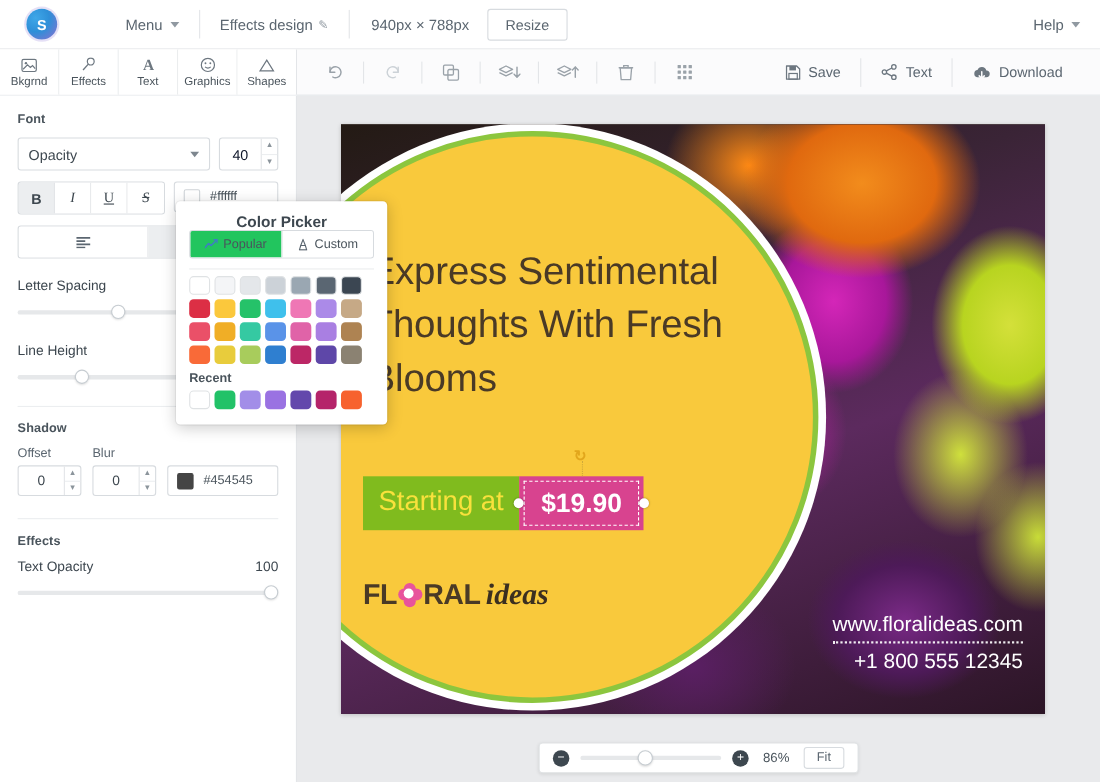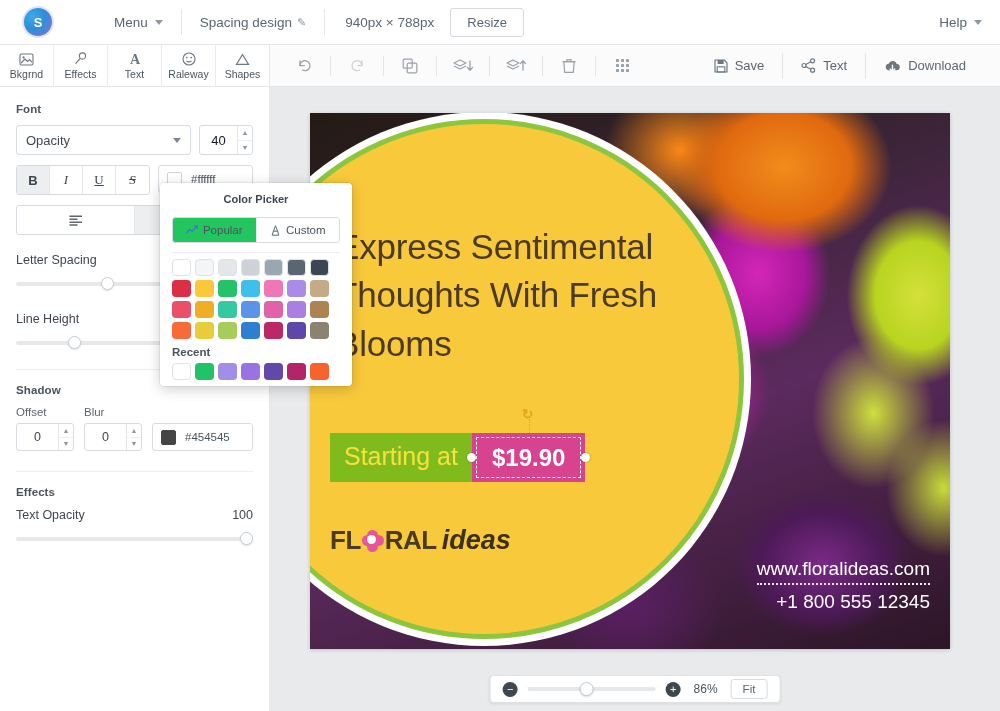--- a/index.html
+++ b/index.html
@@ -157,22 +157,22 @@
   .opa-row { display:flex; justify-content: space-between; align-items: baseline; margin-top: 16px; }
   .opa-row span { font-size: 12.5px; color: #3d474f; }
 
   
   .cpicker {
     position: absolute; left: 160px; top: 183px; width: 192px; height: 203px;
     background: #fff; border-radius: 4px;
     box-shadow: 0 3px 14px rgba(0,0,0,.20), 0 0 0 1px rgba(0,0,0,.05);
     z-index: 40; padding: 10px 12px;
   }
-  .cp-title { text-align:center; font-size: 11px; font-weight: bold;
-              color: #3d474f; margin-bottom: 12px; }
+  .cp-title { text-align:center; font-size: 14px; font-weight: bold;
+              color: #3d474f; margin-bottom: 0; }
   .cp-tabs { display:flex; border:1px solid #d7dbdf; border-radius:3px; overflow:hidden; }
   .cp-tab { flex:1; height:24px; display:flex; align-items:center;
             justify-content:center; gap:5px; font-size:11.5px; color:#4a545c;
             background:#fff; cursor:pointer; }
   .cp-tab.active { background:#22c55e; }
   .cp-tab + .cp-tab { border-left:1px solid #e3e5e8; }
   .cp-hr { height:1px; background:#ebedee; margin: 9px 0 6px 0; }
   .swatches { display:flex; flex-direction: column; gap: 4px; }
   .swrow { display:flex; gap: 4px; }
   .swc { width: 19px; height: 17px; border-radius: 4px; cursor: pointer; }
@@ -230,21 +230,21 @@
          width:14px; height:14px; color:#e2a61c; font-size:14px; line-height:14px; }
   .rotline { position:absolute; left:50%; top:-14px; height:14px; width:0;
              border-left:1px dotted #cfa93a; }
   .logo { position:absolute; left: 20px; top: 412px; display:flex;
           align-items:center; font-size: 26px; }
   .logo-b { color:#4a3a26; font-weight:bold; letter-spacing:-0.5px; }
   .flower { position:relative; width:22px; height:22px; display:inline-block;
             margin: 0 1px; }
   .pet { position:absolute; width:11px; height:11px; border-radius:50%;
          background:#e8549c; }
-  .logo-i { color:#3b2f20; font-family:Liberation Sans, sans-serif;
+  .logo-i { color:#3b2f20; font-family:Liberation Serif, serif;
             font-style: italic; font-size:27px; margin-left:5px; font-weight:600; }
   .contact { position:absolute; right: 20px; bottom: 36px; text-align:right; color:#fff; }
   .c-url { font-size: 19px; padding-bottom:3px;
            border-bottom: 2px dotted rgba(255,255,255,.92); display:inline-block; }
   .c-tel { font-size: 19px; margin-top: 6px; }
 
   
   .zoombar {
     position: absolute; left: 50%; transform: translateX(-50%);
     bottom: 8px; height: 28px; background:#fff; border:1px solid #dfe2e4;
@@ -274,21 +274,21 @@
     <div class="avatar">
         <span>S</span>
       </div>
     <div class="tb-gap"></div>
     <div class="tb-item">
       <span>Menu</span>
       <span class="caret"></span>
     </div>
     <div class="tb-sep"></div>
     <div class="tb-item">
-      <span>Spacing design</span>
+      <span>Effects design</span>
       <span class="pencil">✎</span>
     </div>
     <div class="tb-sep"></div>
     <div class="dims">940px × 788px</div>
     <div class="resize-btn">Resize</div>
     <div class="spacer"></div>
     <div class="tb-item">
       <span>Help</span>
       <span class="caret"></span>
     </div>
@@ -329,21 +329,21 @@
 
       <div class="ltab">
         <span class="ic">
           <svg width="14" height="14" viewBox="0 0 14 14">
               <circle cx="7" cy="7" r="6" fill="none" stroke="currentColor" stroke-width="1.1"></circle>
               <circle cx="4.8" cy="5.5" r=".85" fill="currentColor"></circle>
               <circle cx="9.2" cy="5.5" r=".85" fill="currentColor"></circle>
               <path d="M4.4 8.8 Q7 11 9.6 8.8" fill="none" stroke="currentColor" stroke-width="1.1"></path>
             </svg>
         </span>
-        <span class="lb">Raleway</span>
+        <span class="lb">Graphics</span>
       </div>
 
       <div class="ltab">
         <span class="ic">
           <svg width="15" height="13" viewBox="0 0 15 13">
               <path d="M7.5 1.6 L13.6 11.4 L1.4 11.4 Z" fill="none" stroke="currentColor" stroke-width="1.1"></path>
             </svg>
         </span>
         <span class="lb">Shapes</span>
       </div>

